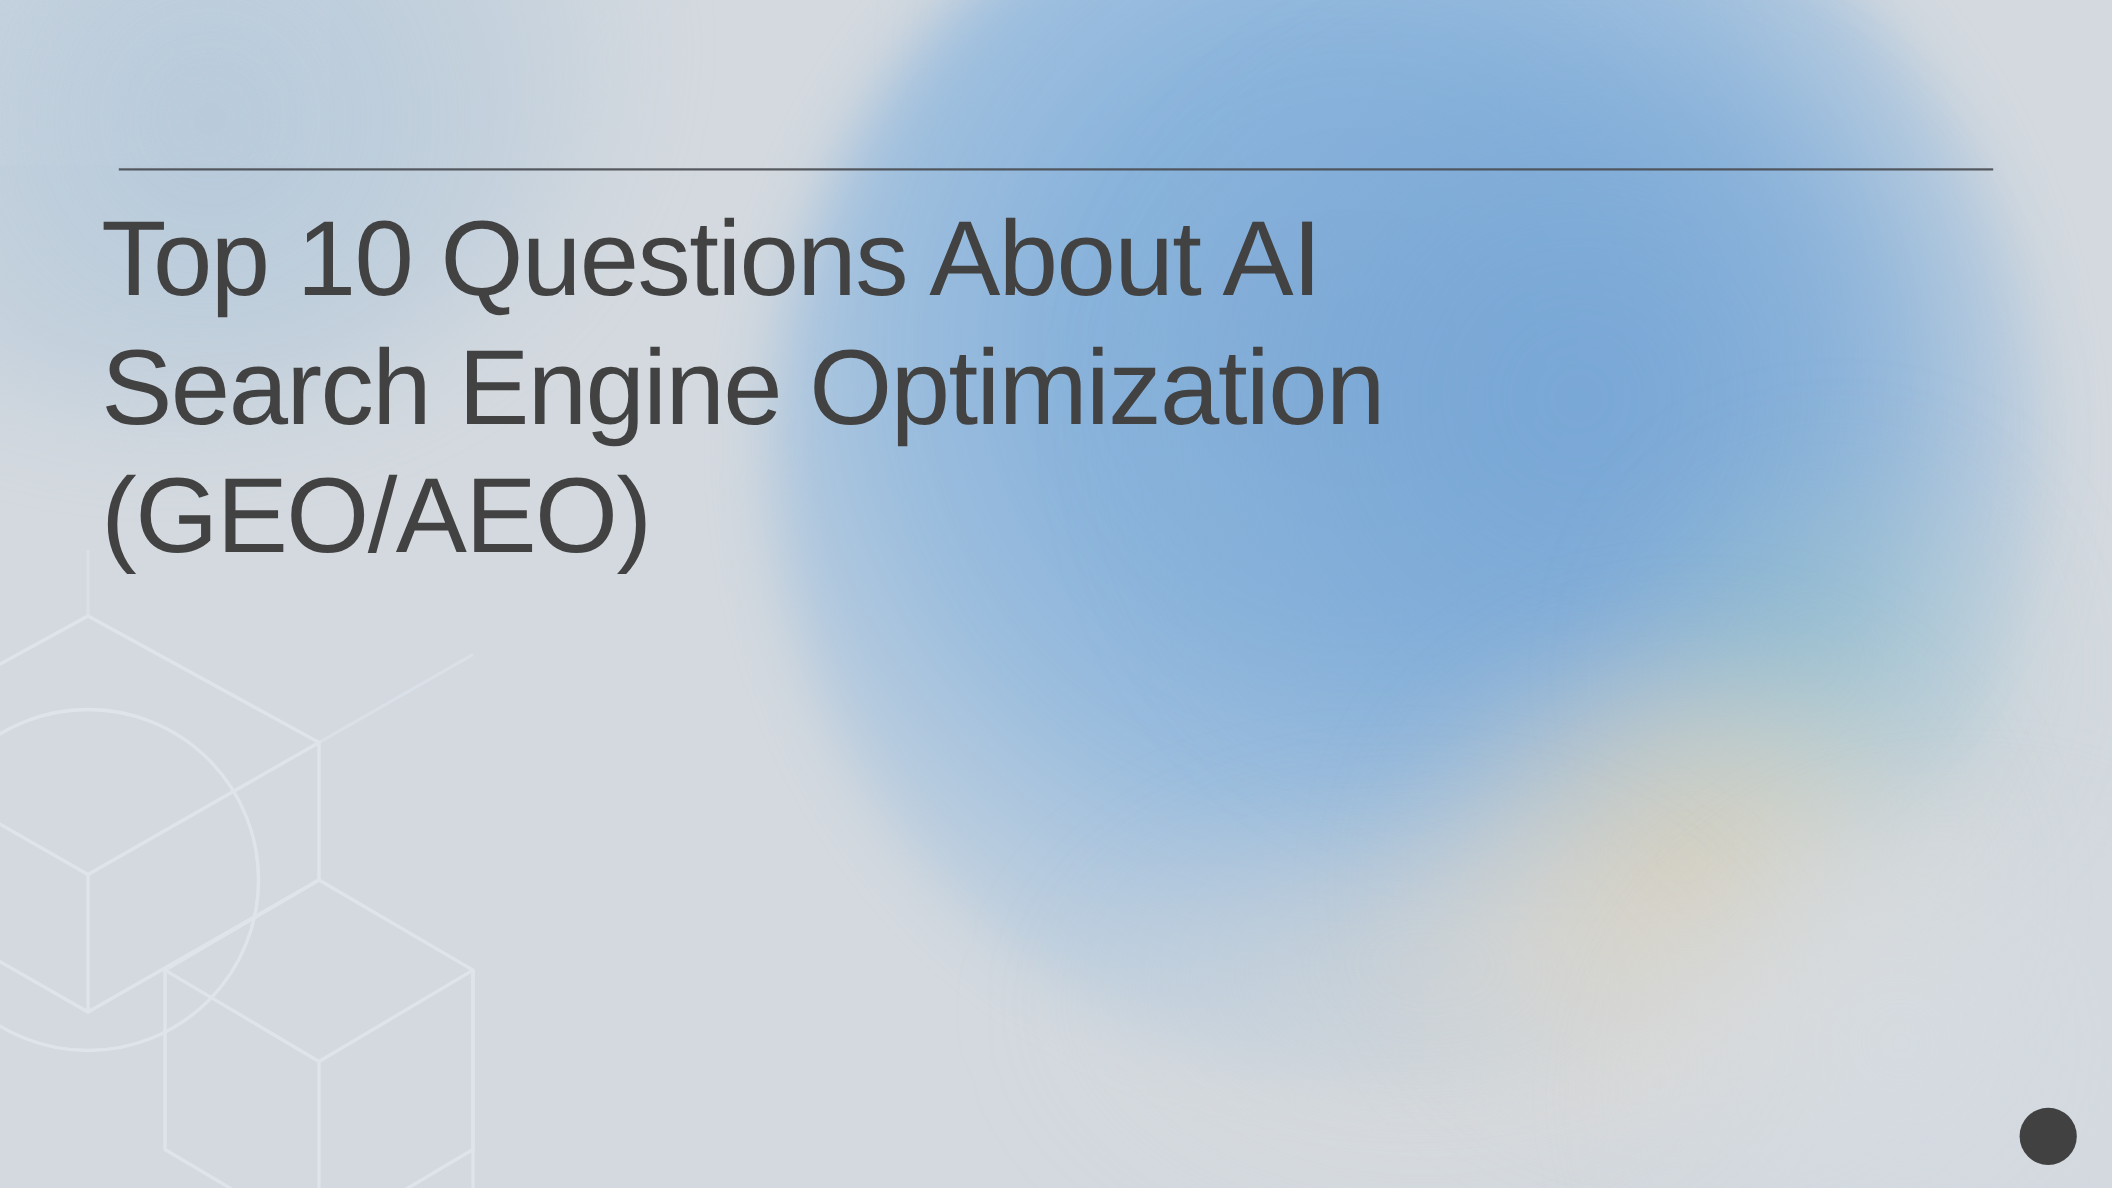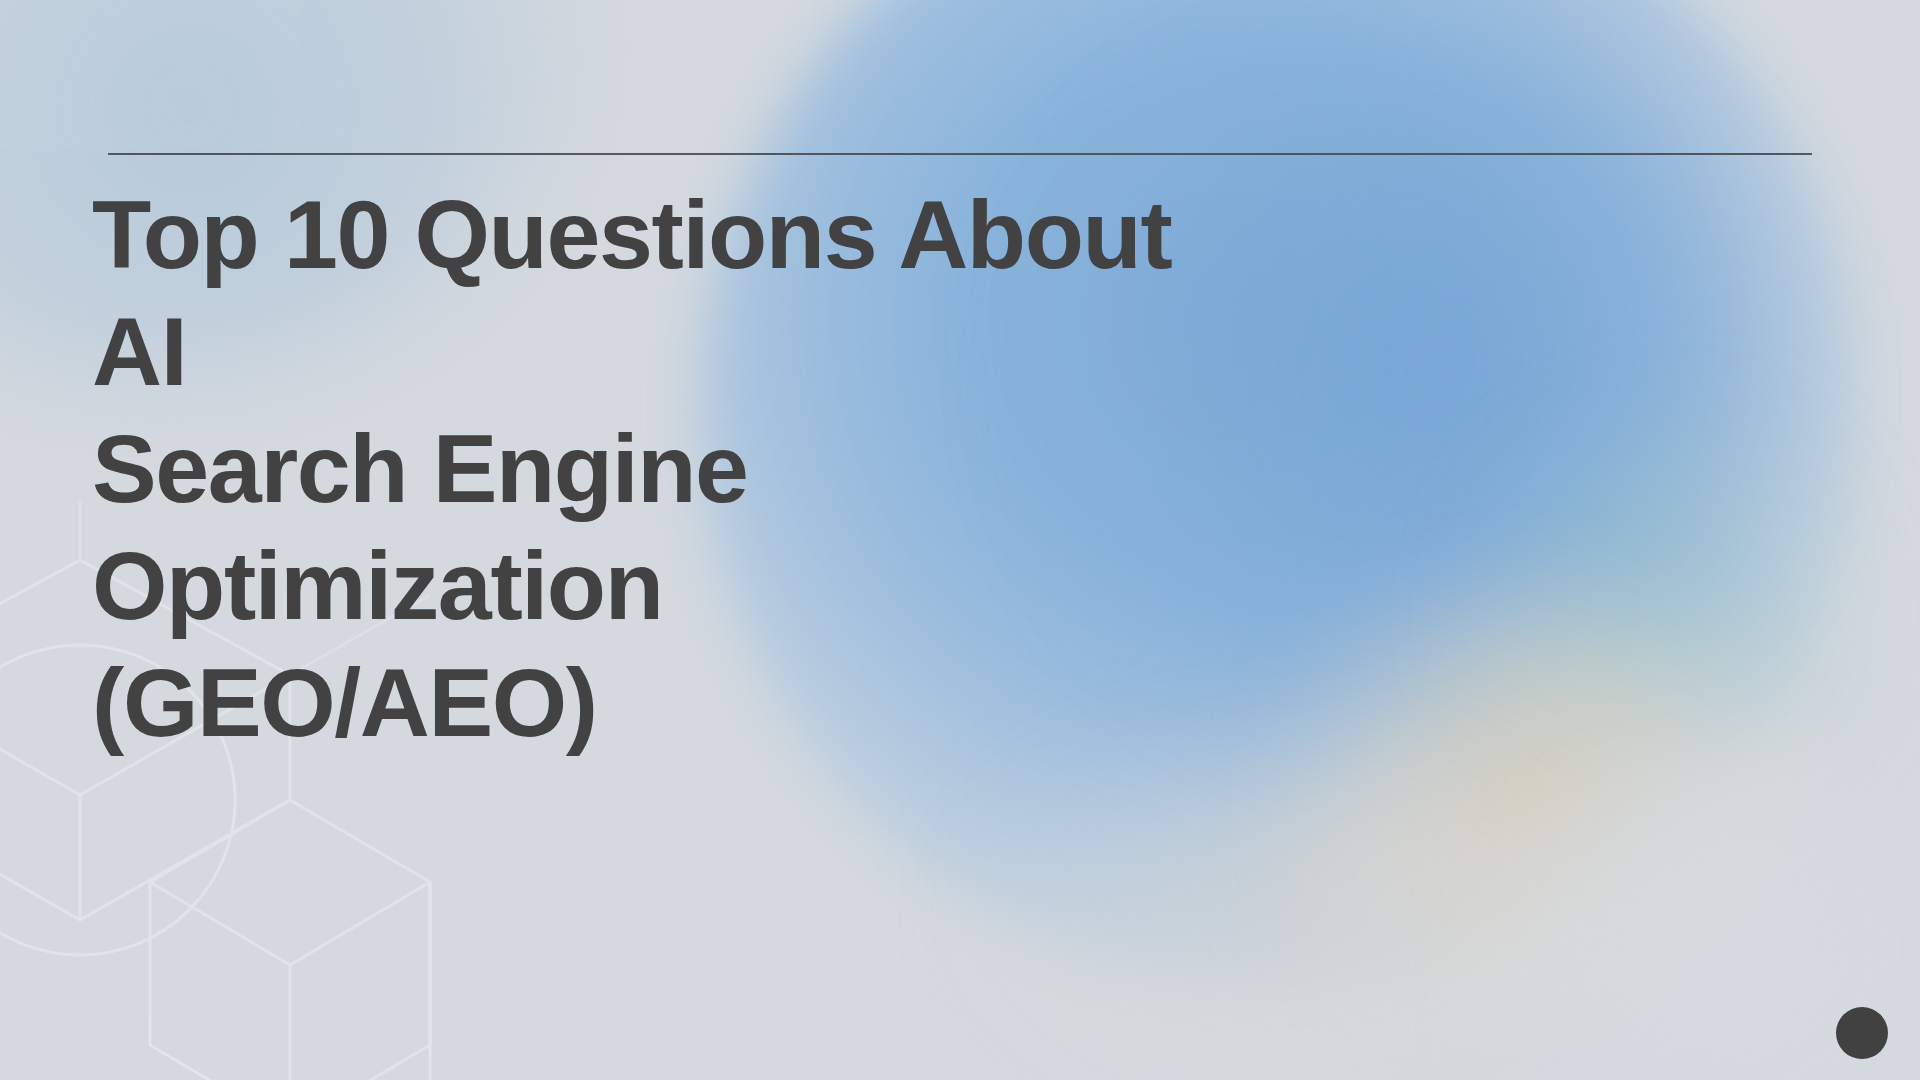--- a/index.html
+++ b/index.html
@@ -192,21 +192,21 @@
   }
 
   #slide-title {
     position: absolute;
     left: 92px;
     top: 176px;
     width: 1180px;
     margin: 0;
     color: #424242;
     font-family: "Liberation Sans", "DejaVu Sans", sans-serif;
-    font-weight: 700;
+    font-weight: 400;
     font-size: 97px;
     line-height: 117px;
     letter-spacing: -1.4px;
     white-space: pre-line;
     -webkit-font-smoothing: antialiased;
   }
 
   #corner-dot {
     position: absolute;
     left: 1836px;

